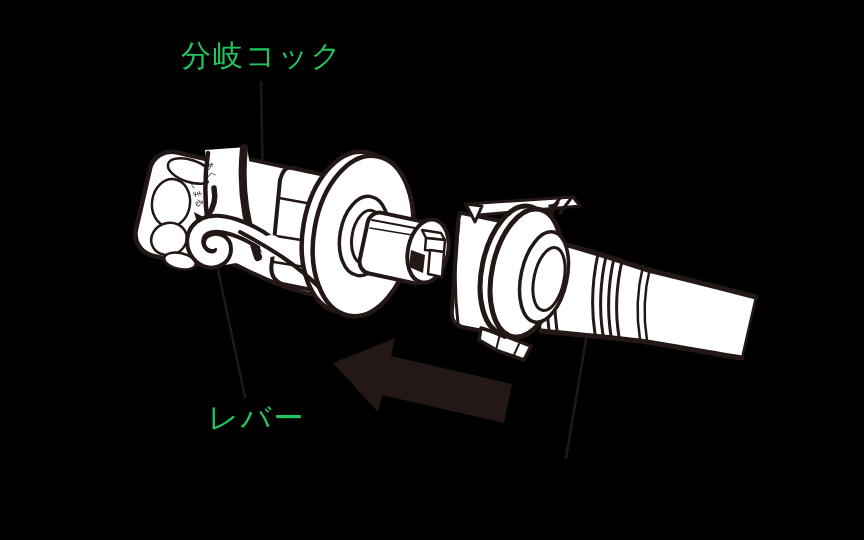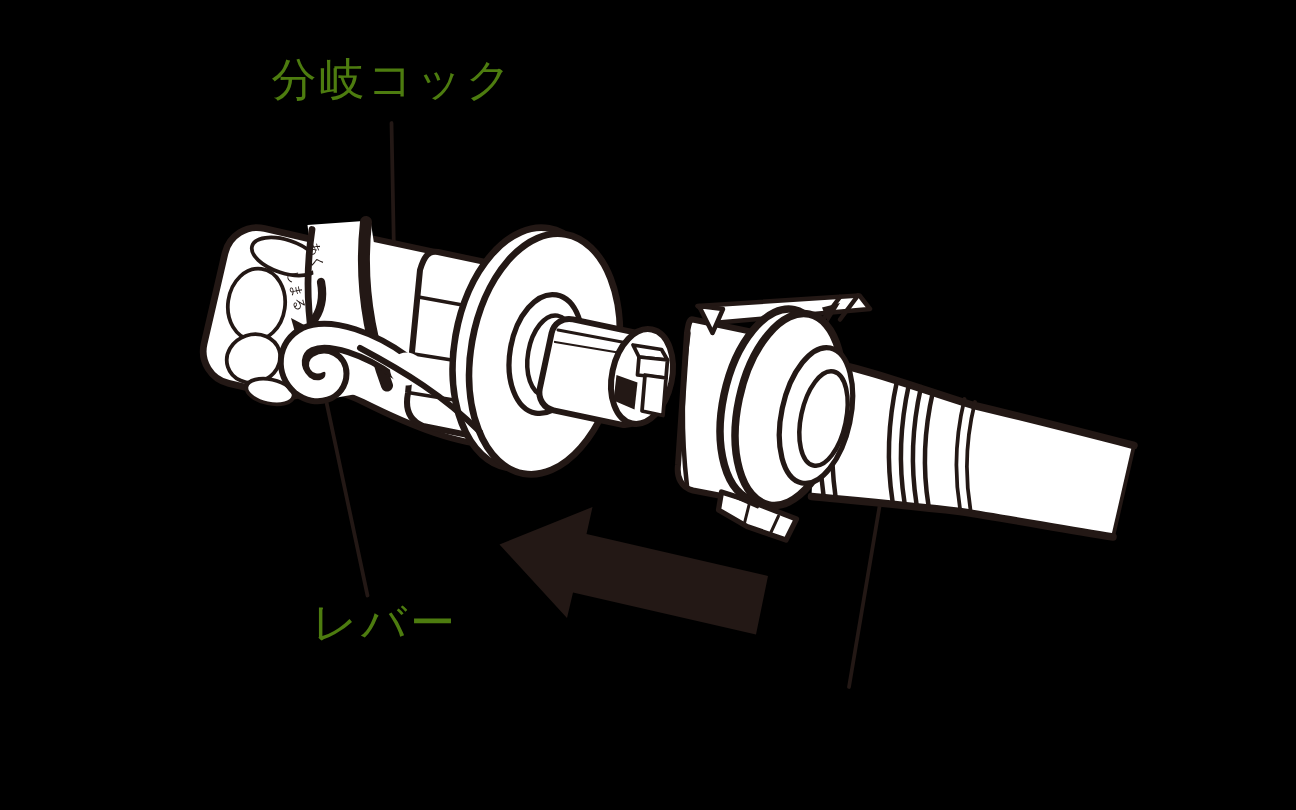--- a/index.html
+++ b/index.html
@@ -1,21 +1,21 @@
 <!DOCTYPE html>
 <html><head>
 <meta charset="utf-8">
 <style>
   html,body{margin:0;padding:0;}
   body{width:864px;height:540px;background:#000;overflow:hidden;}
   #stage{position:relative;width:864px;height:540px;background:#000;
          font-family:"Liberation Sans","DejaVu Sans",sans-serif;}
   #art{position:absolute;left:0;top:0;}
-  .label{position:absolute;color:#4d7c0f;font-size:30px;line-height:1;
-         letter-spacing:2px;font-weight:500;white-space:nowrap;font-family:Liberation Mono, monospace;}
+  .label{position:absolute;color:#22c55e;font-size:30px;line-height:1;
+         letter-spacing:2px;font-weight:500;white-space:nowrap;}
   .wh{fill:#ffffff;stroke:#231815;stroke-linejoin:round;}
   .ln{fill:none;stroke:#231815;stroke-linecap:round;stroke-linejoin:round;}
   .ink{fill:#231815;stroke:none;}
   .bandtxt{fill:#231815;font-size:9px;font-family:"Liberation Sans","DejaVu Sans",sans-serif;}
 </style>
 </head>
 <body>
 
 <div id="stage">
 

